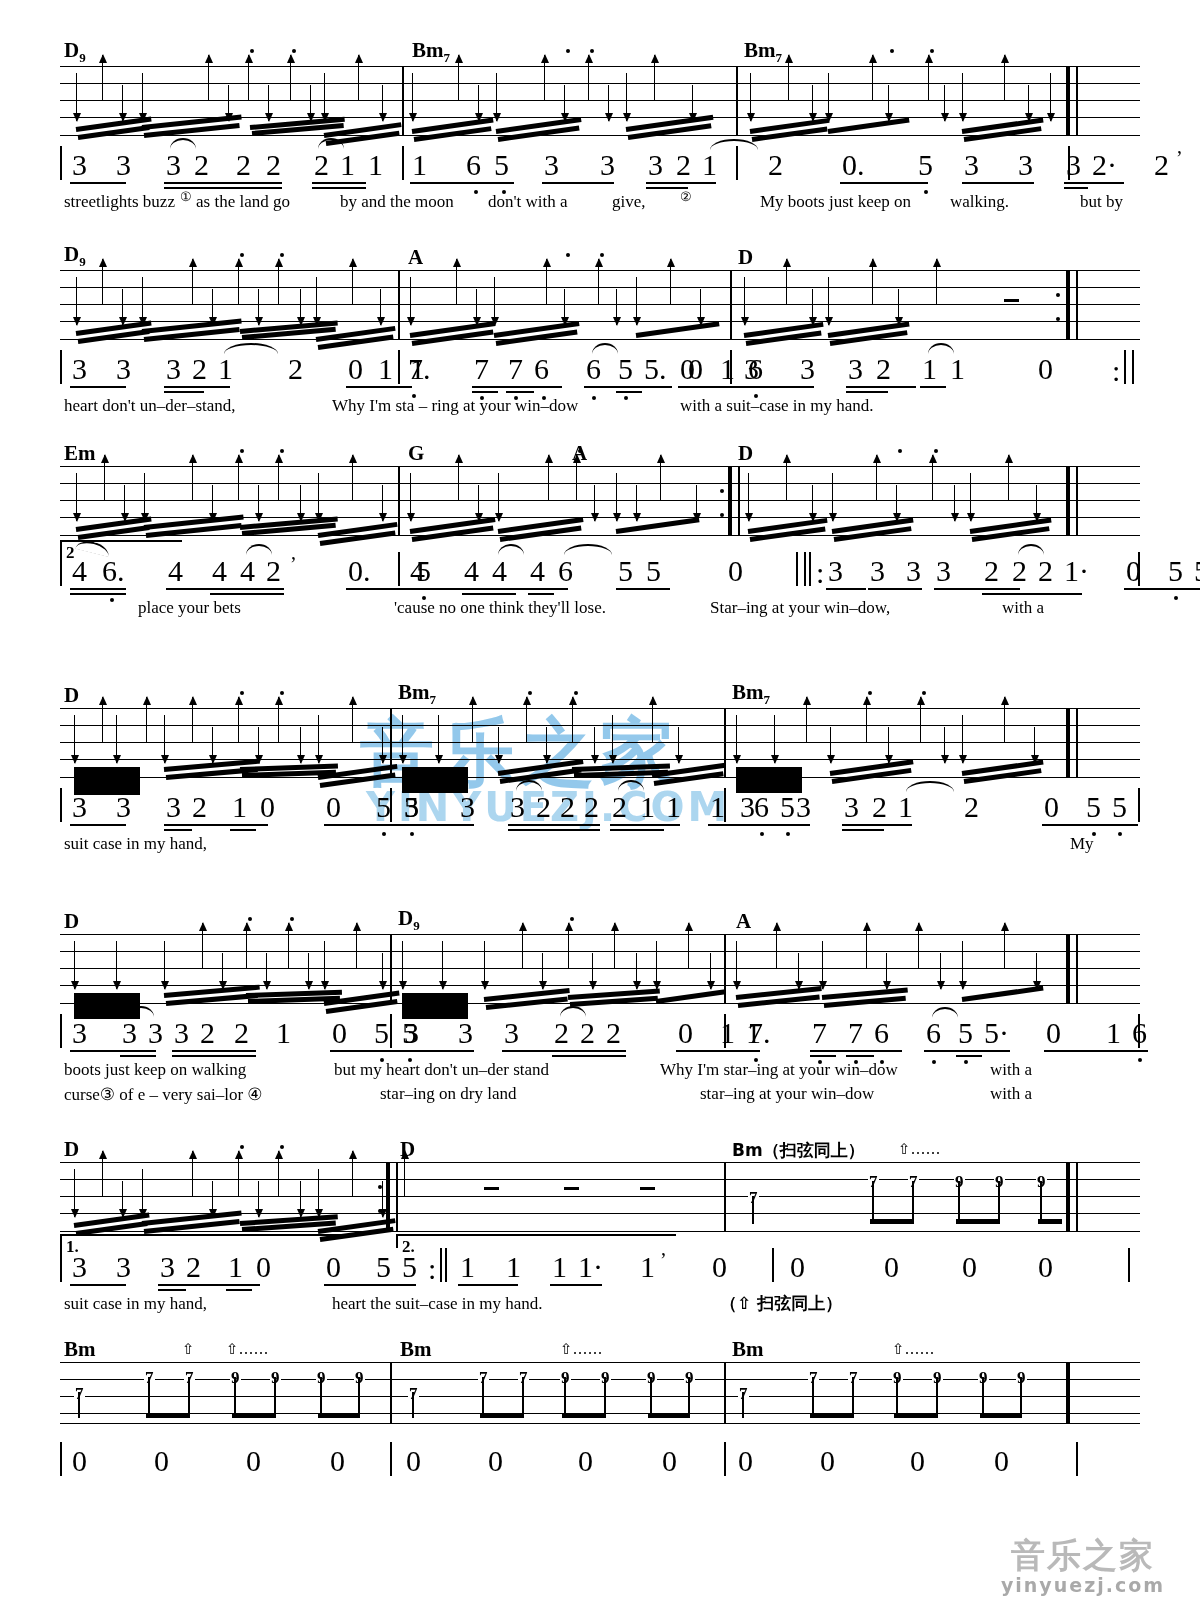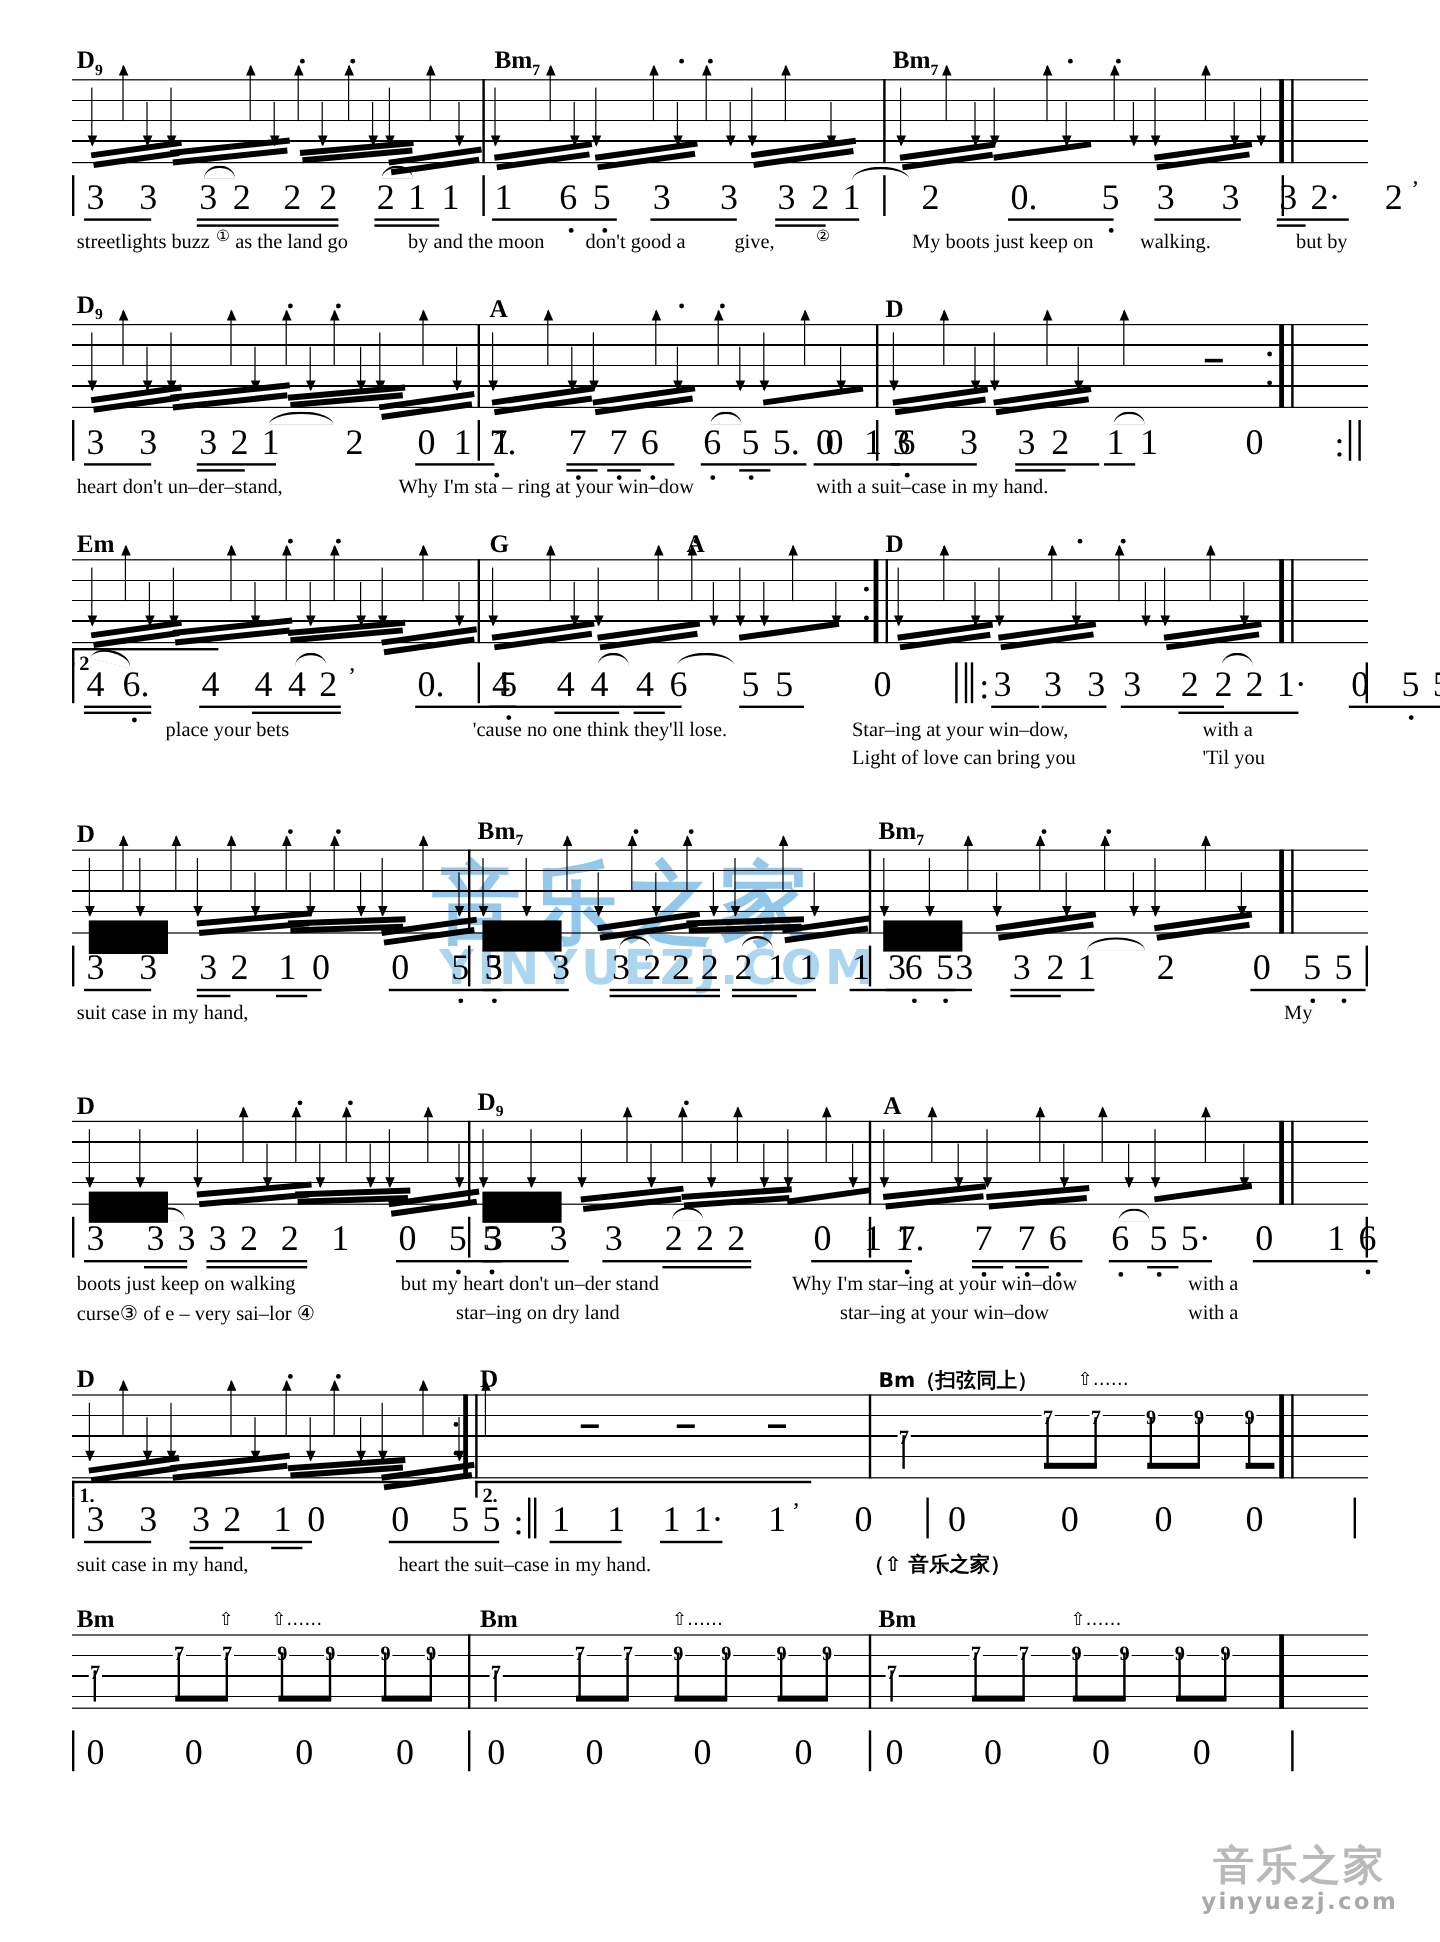--- a/index.html
+++ b/index.html
@@ -371,21 +371,21 @@
       <div class="nn" style="left:1116px;font-size:20px;top:-2px;">’</div>
 
       <div class="nn" style="left:1196px;"></div>
     </div>
 
     <div class="lyrics">
       <div class="ly" style="left:4px;">streetlights buzz</div>
       <div class="ly" style="left:120px;font-size:13px;top:-3px;">①</div>
       <div class="ly" style="left:136px;">as the land go</div>
       <div class="ly" style="left:280px;">by and the moon</div>
-      <div class="ly" style="left:428px;">don't good a</div>
+      <div class="ly" style="left:428px;">don't with a</div>
       <div class="ly" style="left:552px;">give,</div>
       <div class="ly" style="left:620px;font-size:13px;top:-3px;">②</div>
       <div class="ly" style="left:700px;">My boots just keep on</div>
       <div class="ly" style="left:890px;">walking.</div>
       <div class="ly" style="left:1020px;">but by</div>
     </div>
   </div>
 
   <div class="system" id="sys2" style="top:248px;">
     <div class="chordrow" style="margin:0 60px;">
@@ -672,24 +672,20 @@
       <div class="dotu" style="left:1114px;top:40px;"></div>
 
       <div class="nbar" style="left:1078px;"></div>
     </div>
     <div class="lyrics">
       <div class="ly" style="left:78px;">place your bets</div>
       <div class="ly" style="left:334px;">'cause no  one think they'll lose.</div>
       <div class="ly" style="left:650px;">Star–ing    at your win–dow,</div>
       <div class="ly" style="left:942px;">with a</div>
     </div>
-    <div class="lyrics" style="height:22px;">
-      <div class="ly" style="left:650px;">Light of love can bring you</div>
-      <div class="ly" style="left:942px;">'Til you</div>
-    </div>
   </div>
 
   <div class="system" id="sys4" style="top:686px;">
     <div class="chordrow" style="margin:0 60px;">
       <div class="chord" style="left:4px;">D</div>
       <div class="chord" style="left:338px;">Bm<sub>7</sub></div>
       <div class="chord" style="left:672px;">Bm<sub>7</sub></div>
     </div>
     <div class="staff">
       <div class="bar" style="left:330px;"></div>
@@ -1071,21 +1067,21 @@
       <div class="nbar" style="left:712px;"></div>
       <div class="nn" style="left:730px;">0</div>
       <div class="nn" style="left:824px;">0</div>
       <div class="nn" style="left:902px;">0</div>
       <div class="nn" style="left:978px;">0</div>
       <div class="nbar" style="left:1068px;"></div>
     </div>
     <div class="lyrics" style="height:26px;">
       <div class="ly" style="left:4px;">suit case in my  hand,</div>
       <div class="ly" style="left:272px;">heart the  suit–case in my    hand.</div>
-      <div class="cn" style="left:660px;top:-2px;">（⇧ 音乐之家）</div>
+      <div class="cn" style="left:660px;top:-2px;">（⇧ 扫弦同上）</div>
     </div>
   </div>
 
   <div class="system" id="sys7" style="top:1338px;">
     <div class="chordrow" style="margin:0 60px;height:24px;">
       <div class="chord" style="left:4px;">Bm</div>
       <div class="chord" style="left:340px;">Bm</div>
       <div class="chord" style="left:672px;">Bm</div>
       <div class="bendmark" style="left:122px;top:2px;">⇧</div>
       <div class="bendmark" style="left:166px;top:2px;">⇧……</div>

